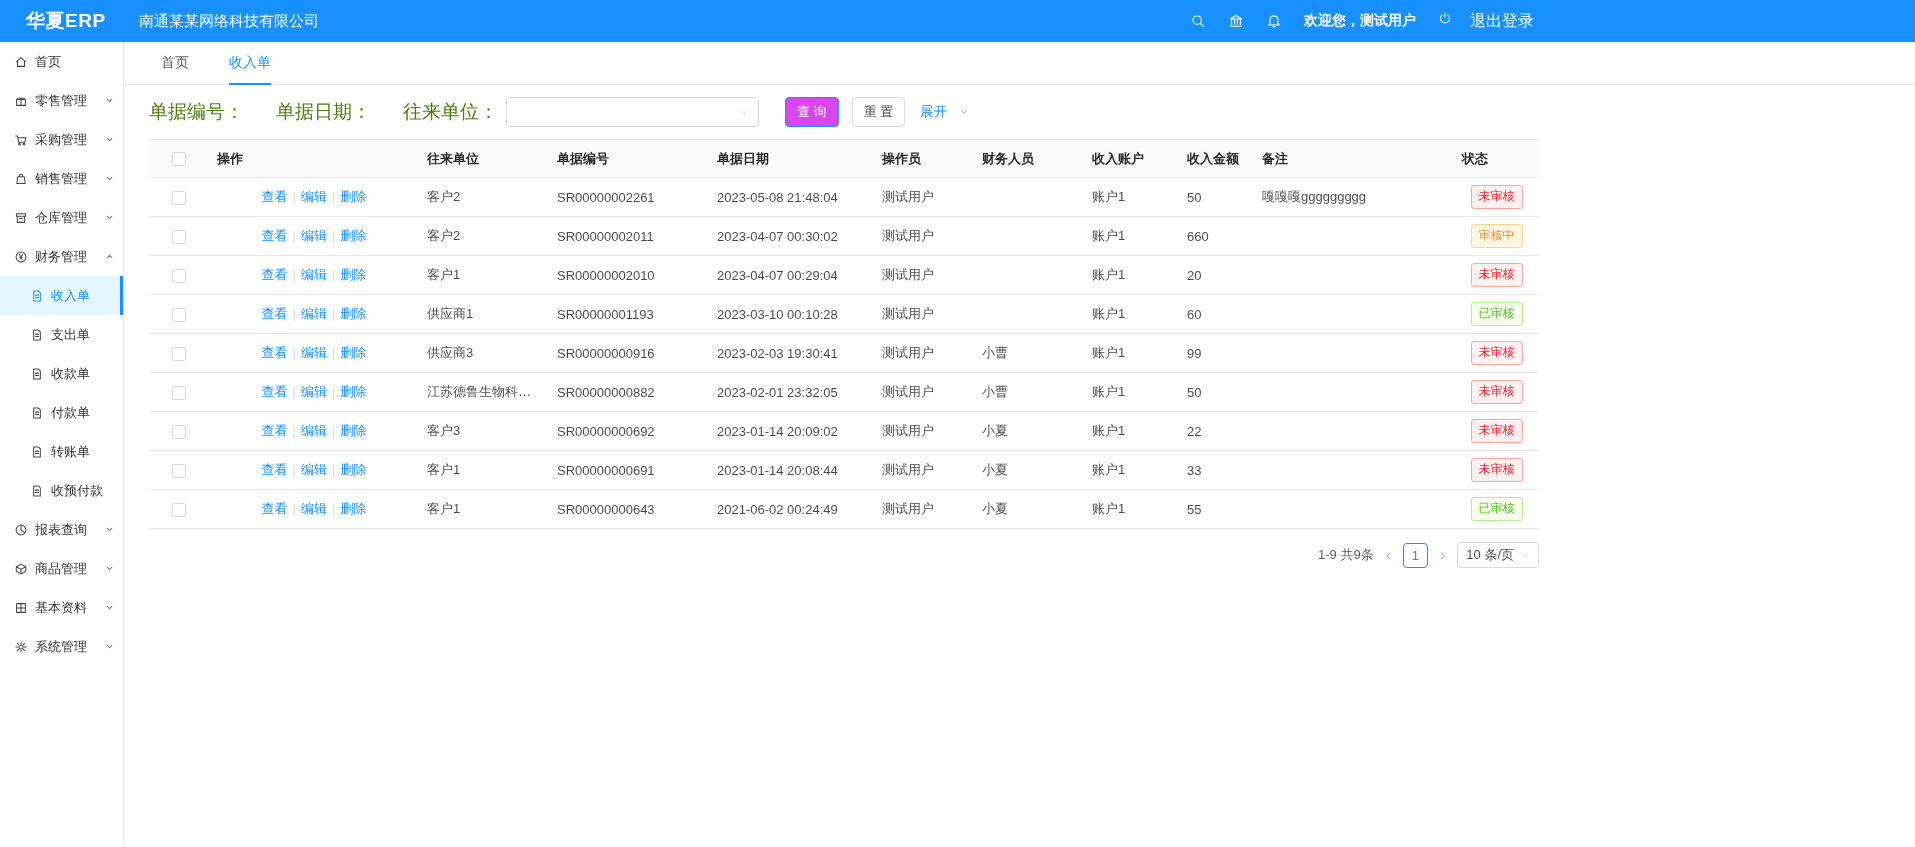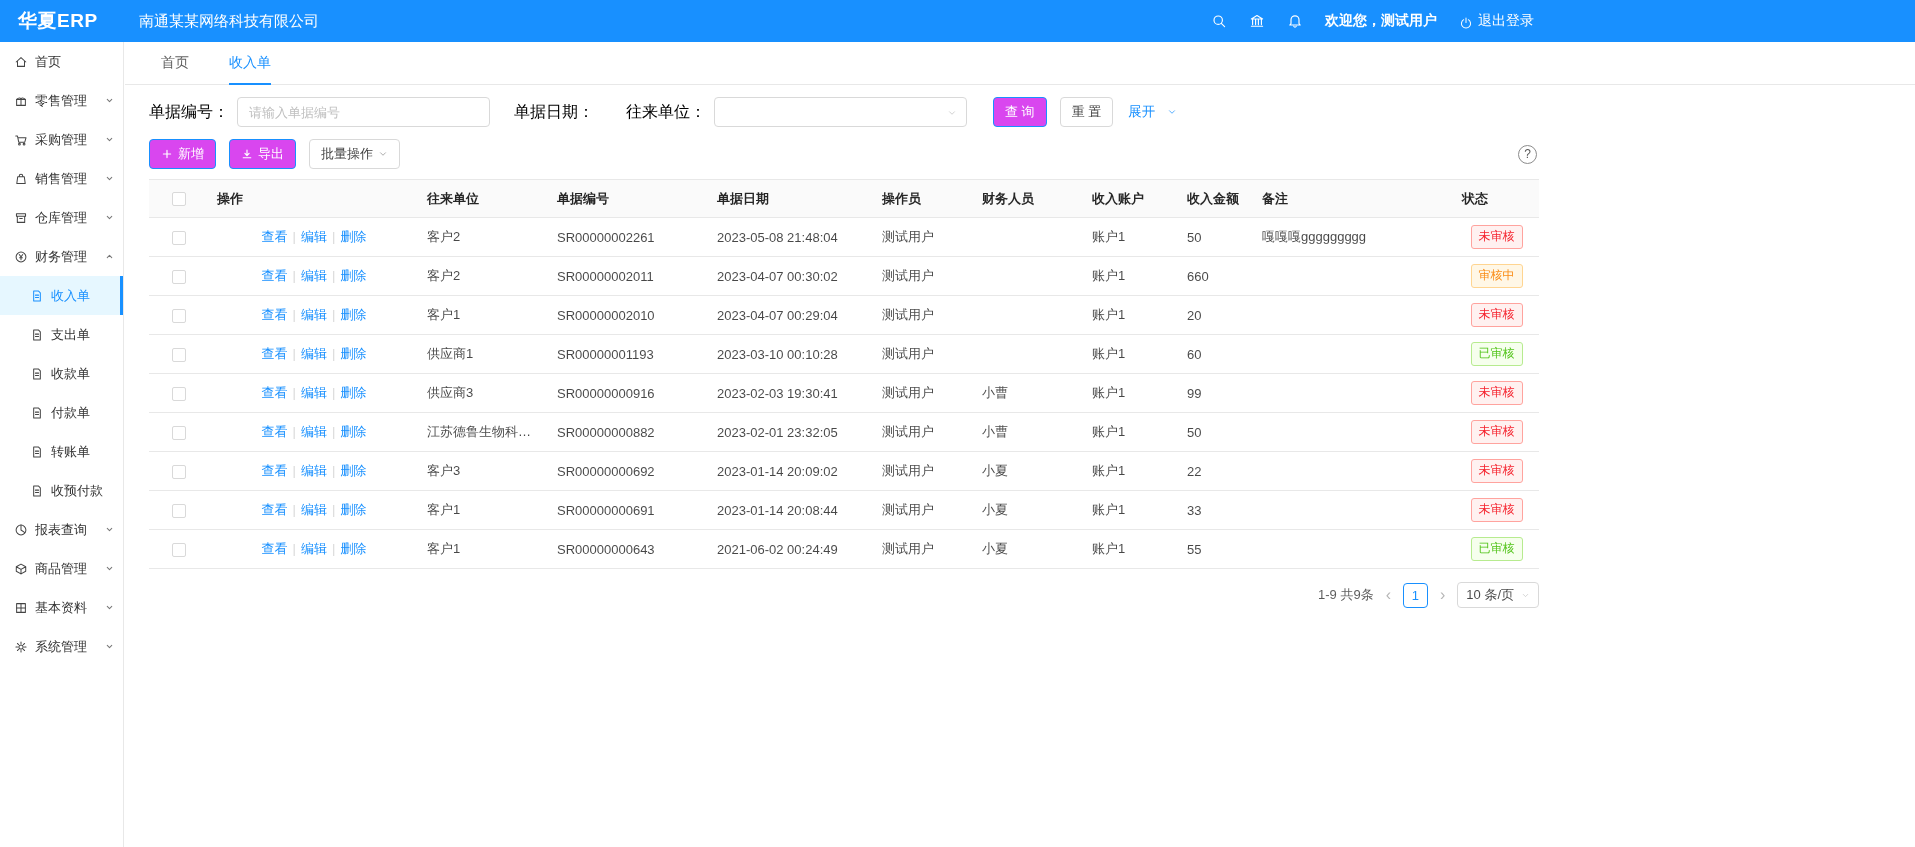--- a/index.html
+++ b/index.html
@@ -3,27 +3,27 @@
 <meta charset="utf-8">
 <style>
 *{box-sizing:border-box;margin:0;padding:0}
 html,body{width:1915px;height:847px}
 body{overflow:hidden;background:#fff;font-family:"Liberation Sans","DejaVu Sans",sans-serif;font-size:13px;color:rgba(0,0,0,.78);position:relative}
 [data-icon] svg{fill:none;stroke:currentColor;stroke-width:1.15;stroke-linecap:round;stroke-linejoin:round;display:block}
 
 
 .topbar{position:absolute;top:0;left:0;width:1915px;height:42px;background:#1890ff;color:#fff;z-index:5}
 .topbar-inner{width:1548px;height:100%;display:flex;align-items:center}
-.logo{width:124px;padding-left:18px;font-size:19px;font-weight:bold;letter-spacing:.5px;white-space:nowrap}
+.logo{width:124px;padding-left:26px;font-size:19px;font-weight:bold;letter-spacing:.5px;white-space:nowrap}
 .company{margin-left:15px;font-size:15px}
 .topbar-right{margin-left:auto;display:flex;align-items:center;gap:22px;padding-right:14px}
 .tb-icon{display:inline-flex;cursor:pointer}
 .tb-icon svg{width:16px;height:16px}
 .welcome{font-weight:bold;font-size:14px}
-.logout{display:inline-flex;align-items:flex-end;gap:5px;font-size:14px;cursor:pointer}
+.logout{display:inline-flex;align-items:flex-start;gap:18px;font-size:16px;cursor:pointer}
 .logout .tb-icon svg{width:14px;height:14px}
 
 
 .sidebar{position:absolute;top:42px;left:0;width:124px;height:805px;background:#fff;border-right:1px solid #e8e8e8;z-index:4}
 .menu-item{height:39px;display:flex;align-items:center;padding-left:14px;cursor:pointer;color:#333;position:relative}
 .mi-icon{display:inline-flex;margin-right:7px;color:#444}
 .mi-icon svg{width:14px;height:14px}
 .mi-label{font-size:13px;white-space:nowrap}
 .chev{margin-left:auto;margin-right:9px;color:#777;display:inline-flex}
 .chev svg{width:9px;height:9px;stroke-width:1.8}
@@ -34,21 +34,21 @@
 
 
 .main{position:absolute;top:42px;left:125px;width:1790px}
 .tabbar{height:43px;border-bottom:1px solid #e8e8e8;display:flex;align-items:stretch;padding-left:36px;gap:40px;background:#fff}
 .tab{display:flex;align-items:center;font-size:14px;color:rgba(0,0,0,.65);cursor:pointer;border-bottom:2px solid transparent;margin-bottom:-1px}
 .tab.active{color:#1890ff;border-bottom-color:#1890ff}
 .content{padding:11px 0 0 24px;width:1415px}
 
 
 .filter-row{display:flex;align-items:center;height:32px;margin-bottom:11px}
-.filter-row label{font-size:16px;color:#000000;margin-right:8px;white-space:nowrap}
+.filter-row label{font-size:19px;color:#4d7c0f;margin-right:8px;white-space:nowrap}
 .ml{margin-left:24px}
 .txt-input{width:253px;height:30px;border:1px solid #d9d9d9;border-radius:4px;padding:0 11px;font-size:13px;color:rgba(0,0,0,.78);outline:none;font-family:inherit}
 .txt-input::placeholder{color:#bfbfbf}
 .date-range{width:257px;height:30px;border:1px solid #d9d9d9;border-radius:4px;display:flex;align-items:center;justify-content:center;gap:16px;color:#bfbfbf;font-size:13px;cursor:pointer}
 .select{width:253px;height:30px;border:1px solid #d9d9d9;border-radius:4px;position:relative;cursor:pointer;background:#fff}
 .sel-caret{position:absolute;right:9px;top:10px;color:#bfbfbf;display:inline-flex}
 .sel-caret svg{width:10px;height:10px}
 .btn{height:30px;border:1px solid #d9d9d9;background:#fff;border-radius:4px;padding:0 11px;font-size:13px;color:rgba(0,0,0,.78);cursor:pointer;display:inline-flex;align-items:center;gap:5px;font-family:inherit;white-space:nowrap}
 .btn.primary{background:#d946ef;border-color:#1890ff;color:#fff}
 .ml26{margin-left:26px}
@@ -307,21 +307,20 @@
 
 <div class="main">
   <div class="tabbar" id="tabbar">
       <div class="tab">首页</div>
       <div class="tab active">收入单</div>
     </div>
   <div class="content">
 
     <div class="filter-row">
       <label>单据编号：</label>
-      <input class="txt-input" placeholder="请输入单据编号" style="">
       <label class="ml">单据日期：</label>
       <label class="ml">往来单位：</label>
       <div class="select">
         <span class="sel-caret" data-icon="chevron-down">
             <svg viewBox="0 0 16 16">
               <path d="M4 6 L8 10 L12 6"></path>
             </svg>
           </span>
       </div>
       <button class="btn primary ml26">查 询</button>
@@ -329,47 +328,20 @@
       <a class="expand-link">
         <span>展开</span>
         <span class="link-caret" data-icon="chevron-down">
             <svg viewBox="0 0 16 16">
               <path d="M4 6 L8 10 L12 6"></path>
             </svg>
           </span>
       </a>
     </div>
 
-    <div class="action-row">
-      <button class="btn primary">
-        <span class="btn-icon" data-icon="plus">
-            <svg viewBox="0 0 16 16">
-              <path d="M8 3.2 V12.8 M3.2 8 H12.8"></path>
-            </svg>
-          </span>
-        <span>新增</span>
-      </button>
-      <button class="btn primary ml13">
-        <span class="btn-icon" data-icon="download">
-            <svg viewBox="0 0 16 16">
-              <path d="M8 2.8 V9.8 M5.2 7.2 L8 10 L10.8 7.2 M3 13 H13"></path>
-            </svg>
-          </span>
-        <span>导出</span>
-      </button>
-      <button class="btn ml13">
-        <span>批量操作</span>
-        <span class="link-caret" data-icon="chevron-down" style="color:#8c8c8c">
-            <svg viewBox="0 0 16 16">
-              <path d="M4 6 L8 10 L12 6"></path>
-            </svg>
-          </span>
-      </button>
-      <span class="help">?</span>
-    </div>
 
     <table class="grid">
       <colgroup id="cols">
           <col style="width: 60px;">
           <col style="width: 210px;">
           <col style="width: 130px;">
           <col style="width: 160px;">
           <col style="width: 165px;">
           <col style="width: 100px;">
           <col style="width: 110px;">

